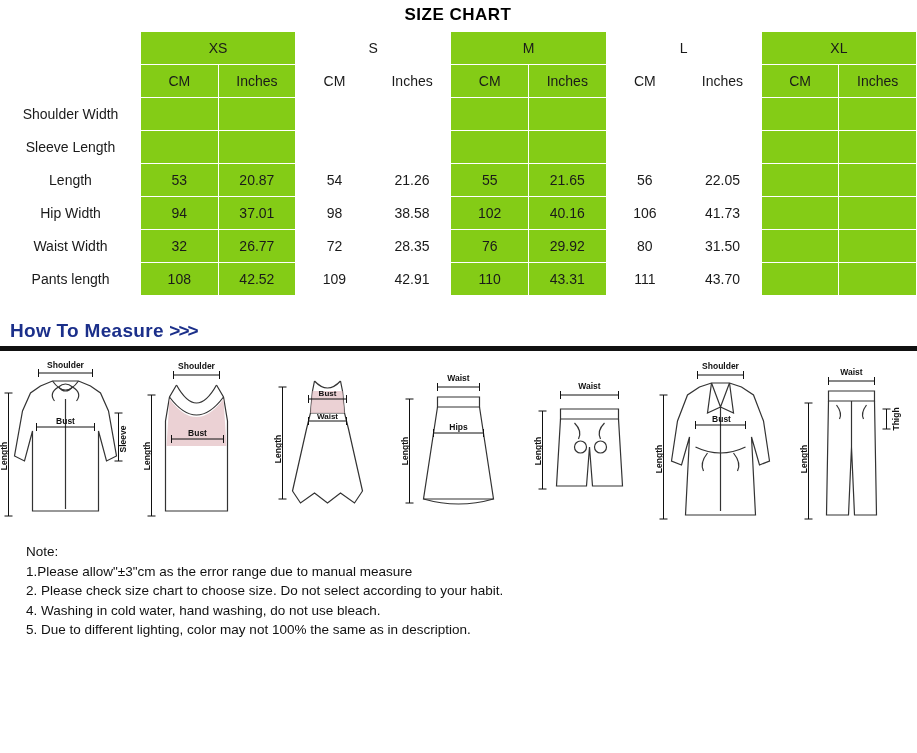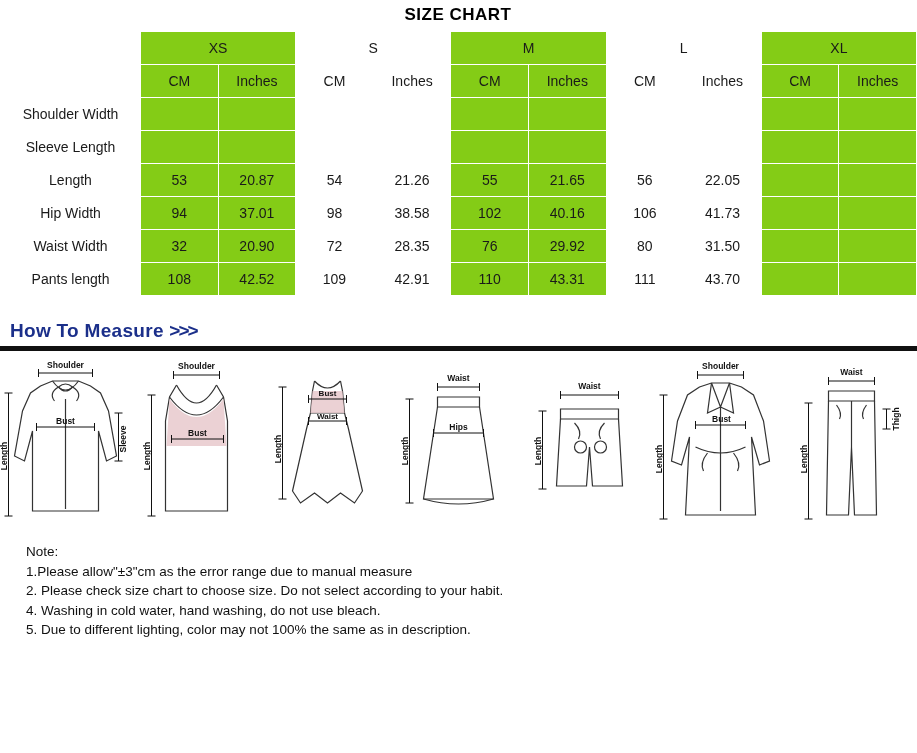--- a/index.html
+++ b/index.html
@@ -177,21 +177,21 @@
         <td class="shl">40.16</td>
         <td class="pl">106</td>
         <td class="pl">41.73</td>
         <td class="shl"></td>
         <td class="shl"></td>
       </tr>
 
       <tr>
         <td class="lbl-col rowlbl pl">Waist Width</td>
         <td class="shl">32</td>
-        <td class="shl">20.90</td>
+        <td class="shl">26.77</td>
         <td class="pl">72</td>
         <td class="pl">28.35</td>
         <td class="shl">76</td>
         <td class="shl">29.92</td>
         <td class="pl">80</td>
         <td class="pl">31.50</td>
         <td class="shl"></td>
         <td class="shl"></td>
       </tr>
 

